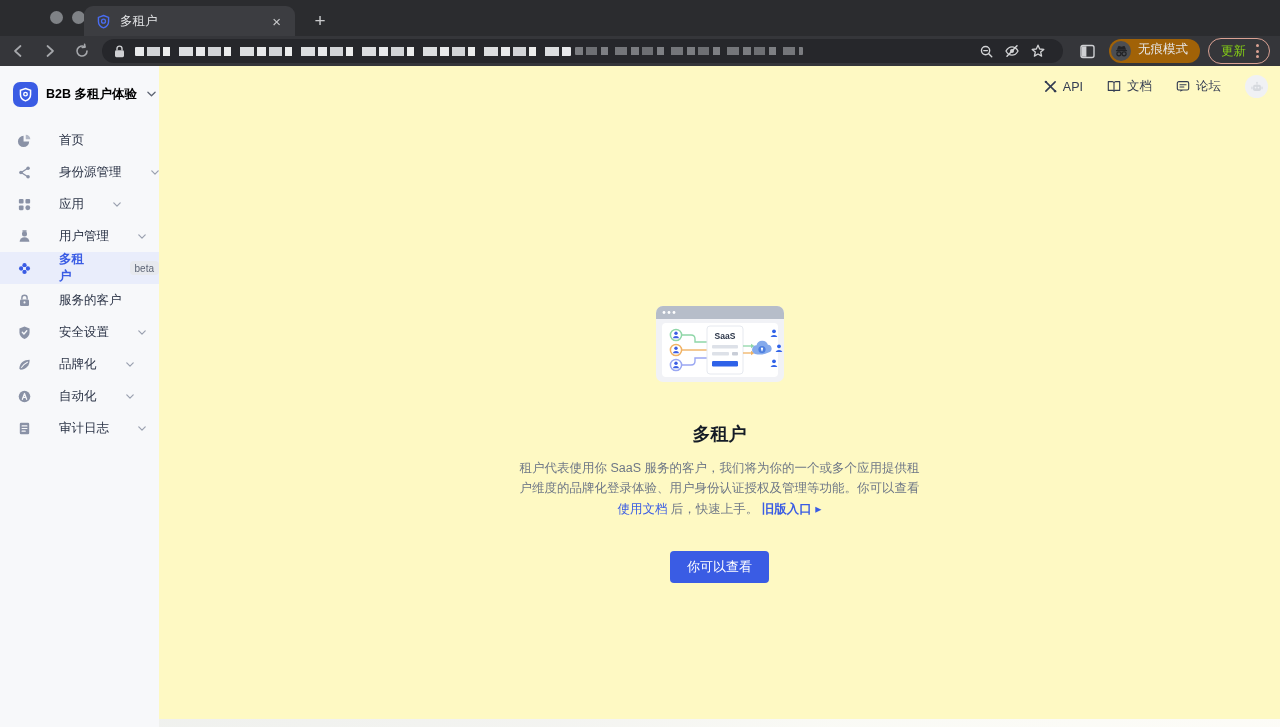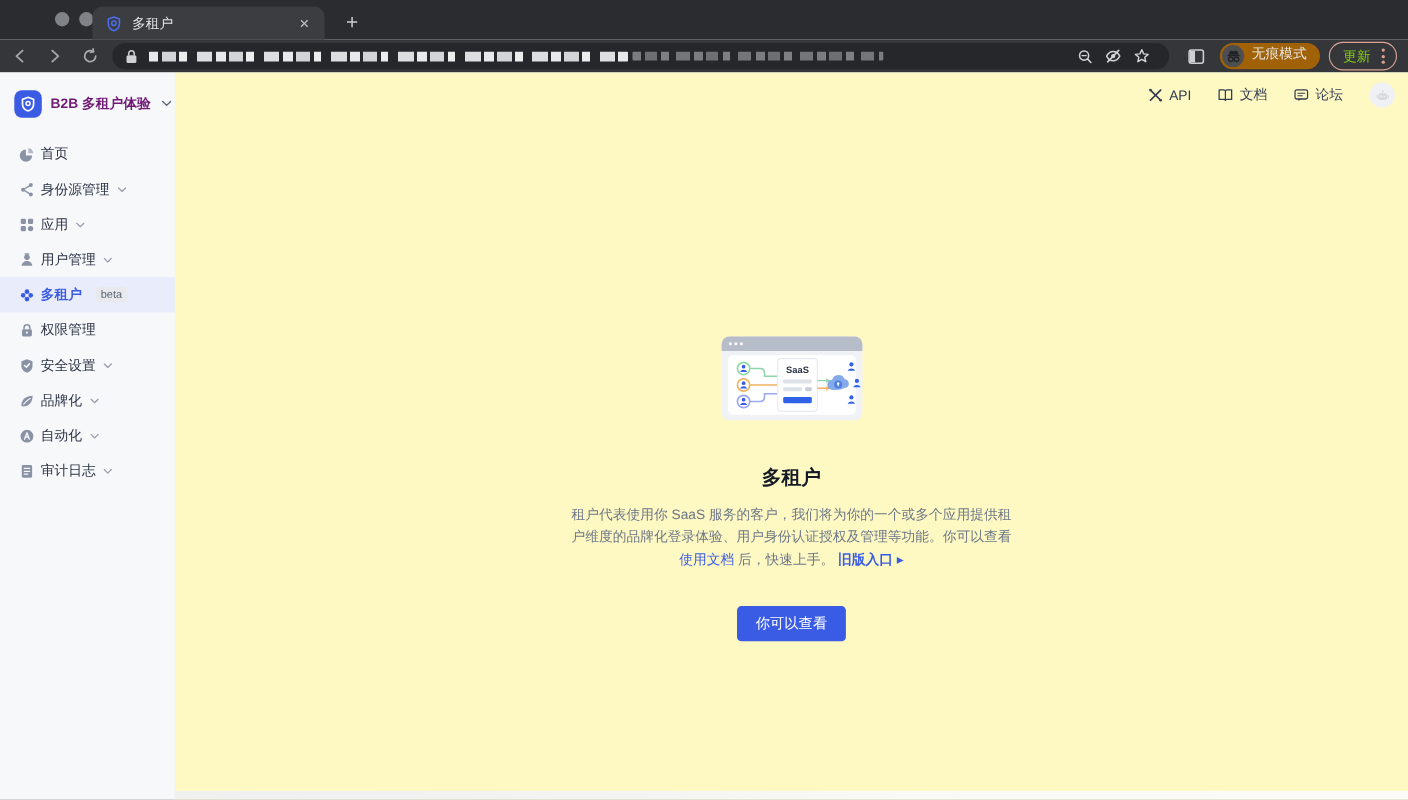--- a/index.html
+++ b/index.html
@@ -39,23 +39,23 @@
   .update-label { color:#84cc16; font-size:12.5px; }
   .dots3 { display:flex; flex-direction:column; gap:2.5px; padding:0 4px; }
   .dots3 i { width:3px; height:3px; border-radius:50%; background:#dba294; display:block; }
 
   
   .app { position:absolute; top:66px; left:0; right:0; bottom:0; display:flex; background:#fff; }
   .sidebar { width:159px; background:#f7f8fa; padding-top:13px; flex-shrink:0; }
   .workspace { display:flex; align-items:center; gap:8px; padding:0 10px 0 13px; height:30px; cursor:pointer; }
   .ws-logo { width:25px; height:25px; border-radius:7px; background:#3a5ce4; display:flex;
              align-items:center; justify-content:center; flex-shrink:0; }
-  .ws-name { font-size:12.5px; font-weight:bold; color:#701a75; white-space:nowrap; }
+  .ws-name { font-size:12.5px; font-weight:bold; color:#000000; white-space:nowrap; }
   .menu { margin-top:15px; }
-  .mi { display:flex; align-items:center; height:32px; padding-left:16px; gap:5px;
+  .mi { display:flex; align-items:center; height:32px; padding-left:16px; gap:27px;
         font-size:12.5px; color:#2b3346; cursor:pointer; }
   .mi .ic { width:16px; height:16px; flex-shrink:0; display:flex; align-items:center; justify-content:center; }
   .mi.active { background:#e9edfb; color:#3a5ce4; font-weight:bold; }
   .chev { margin-left:2px; display:flex; align-items:center; }
   .badge { background:#e7e9ee; color:#5d6575; font-size:10px; border-radius:4px;
            padding:1.5px 5px; margin-left:7px; font-weight:normal; }
 
   .content { flex:1; position:relative; background:#fef9c3; }
   .topnav { position:absolute; top:9px; right:12px; display:flex; align-items:center; gap:24px; }
   .topnav a { display:flex; align-items:center; gap:6px; font-size:12.5px; color:#333c52;
@@ -271,21 +271,21 @@
         </div>
 
         <div class="mi">
           <span class="ic">
             <svg width="15" height="15" viewBox="0 0 16 16">
                 <rect x="3.2" y="6.8" width="9.6" height="7" rx="1.4" fill="#8a92a6"></rect>
                 <path d="M5.2 6.8 V5.2 a2.8 2.8 0 0 1 5.6 0 V6.8" fill="none" stroke="#8a92a6" stroke-width="1.5"></path>
                 <circle cx="8" cy="10" r="1.1" fill="#f7f8fa"></circle>
               </svg>
           </span>
-          <span>权限管理</span>
+          <span>服务的客户</span>
         </div>
 
         <div class="mi">
           <span class="ic">
             <svg width="15" height="15" viewBox="0 0 16 16">
                 <path d="M8 1.6 L13.4 3.6 V8 C13.4 11.4 11 13.8 8 14.8 C5 13.8 2.6 11.4 2.6 8 V3.6 Z" fill="#8a92a6"></path>
                 <path d="M5.7 7.8 L7.4 9.5 L10.4 6.2" fill="none" stroke="#f7f8fa" stroke-width="1.5" stroke-linecap="round" stroke-linejoin="round"></path>
               </svg>
           </span>
           <span>安全设置</span>

